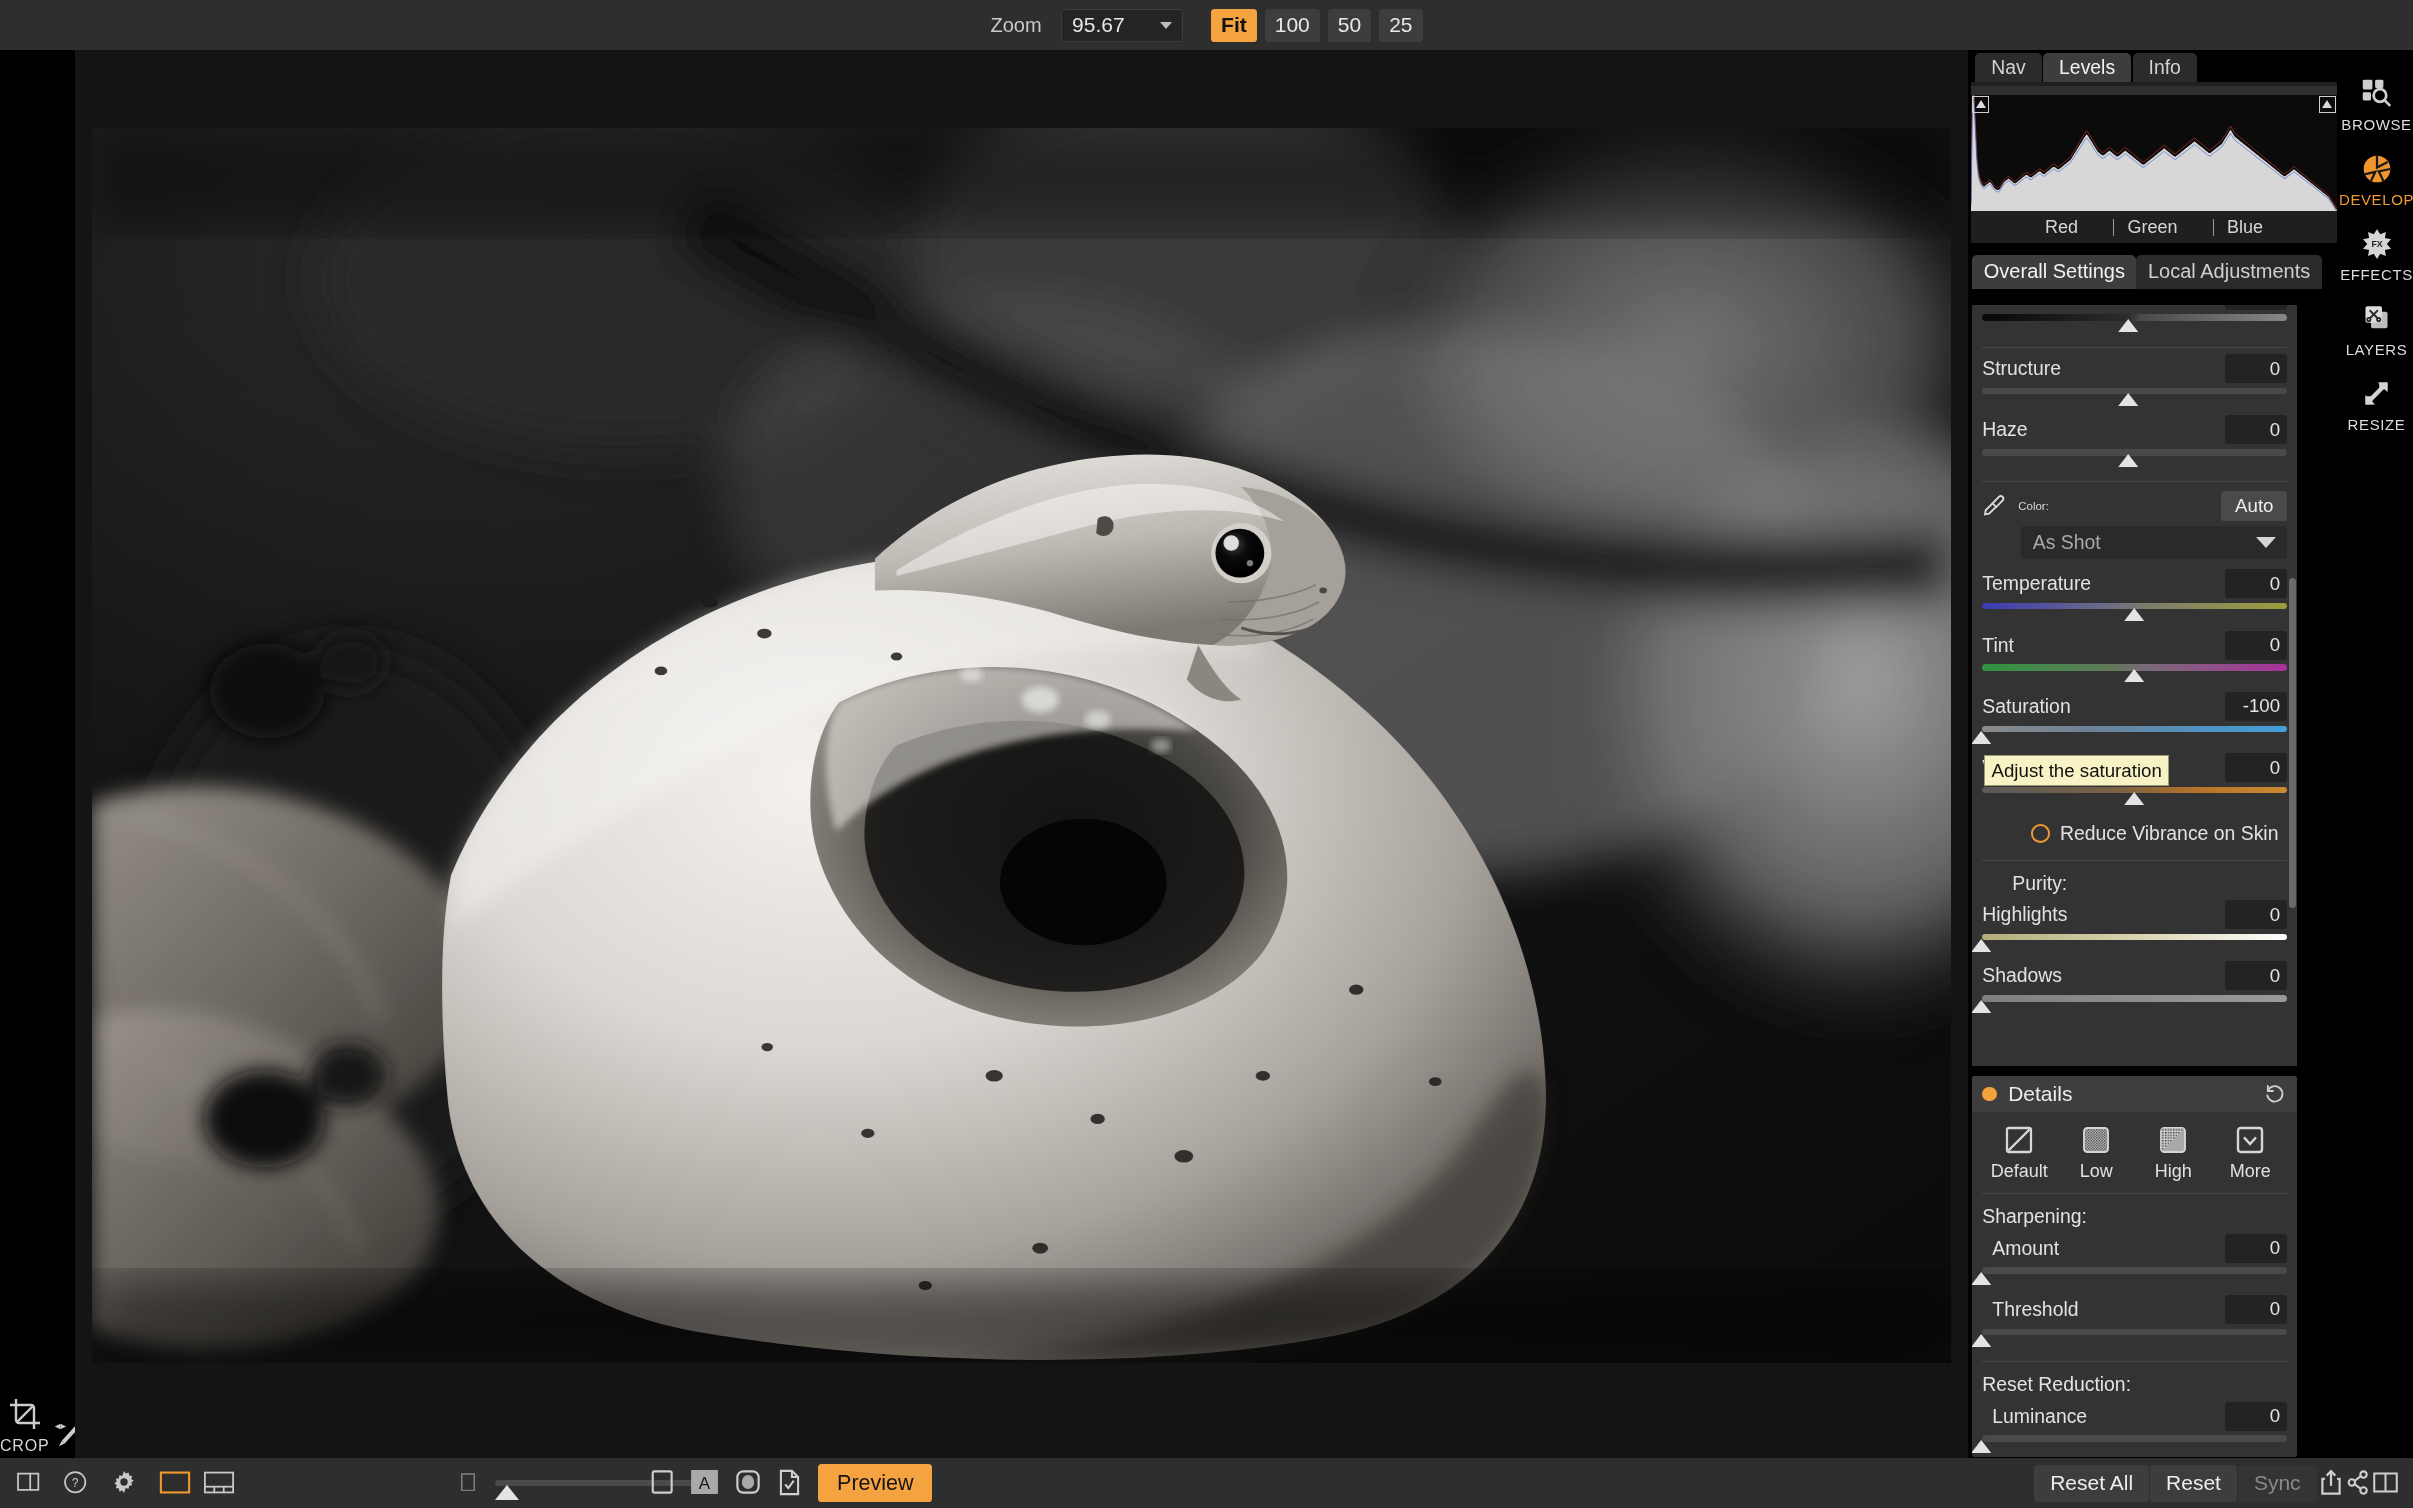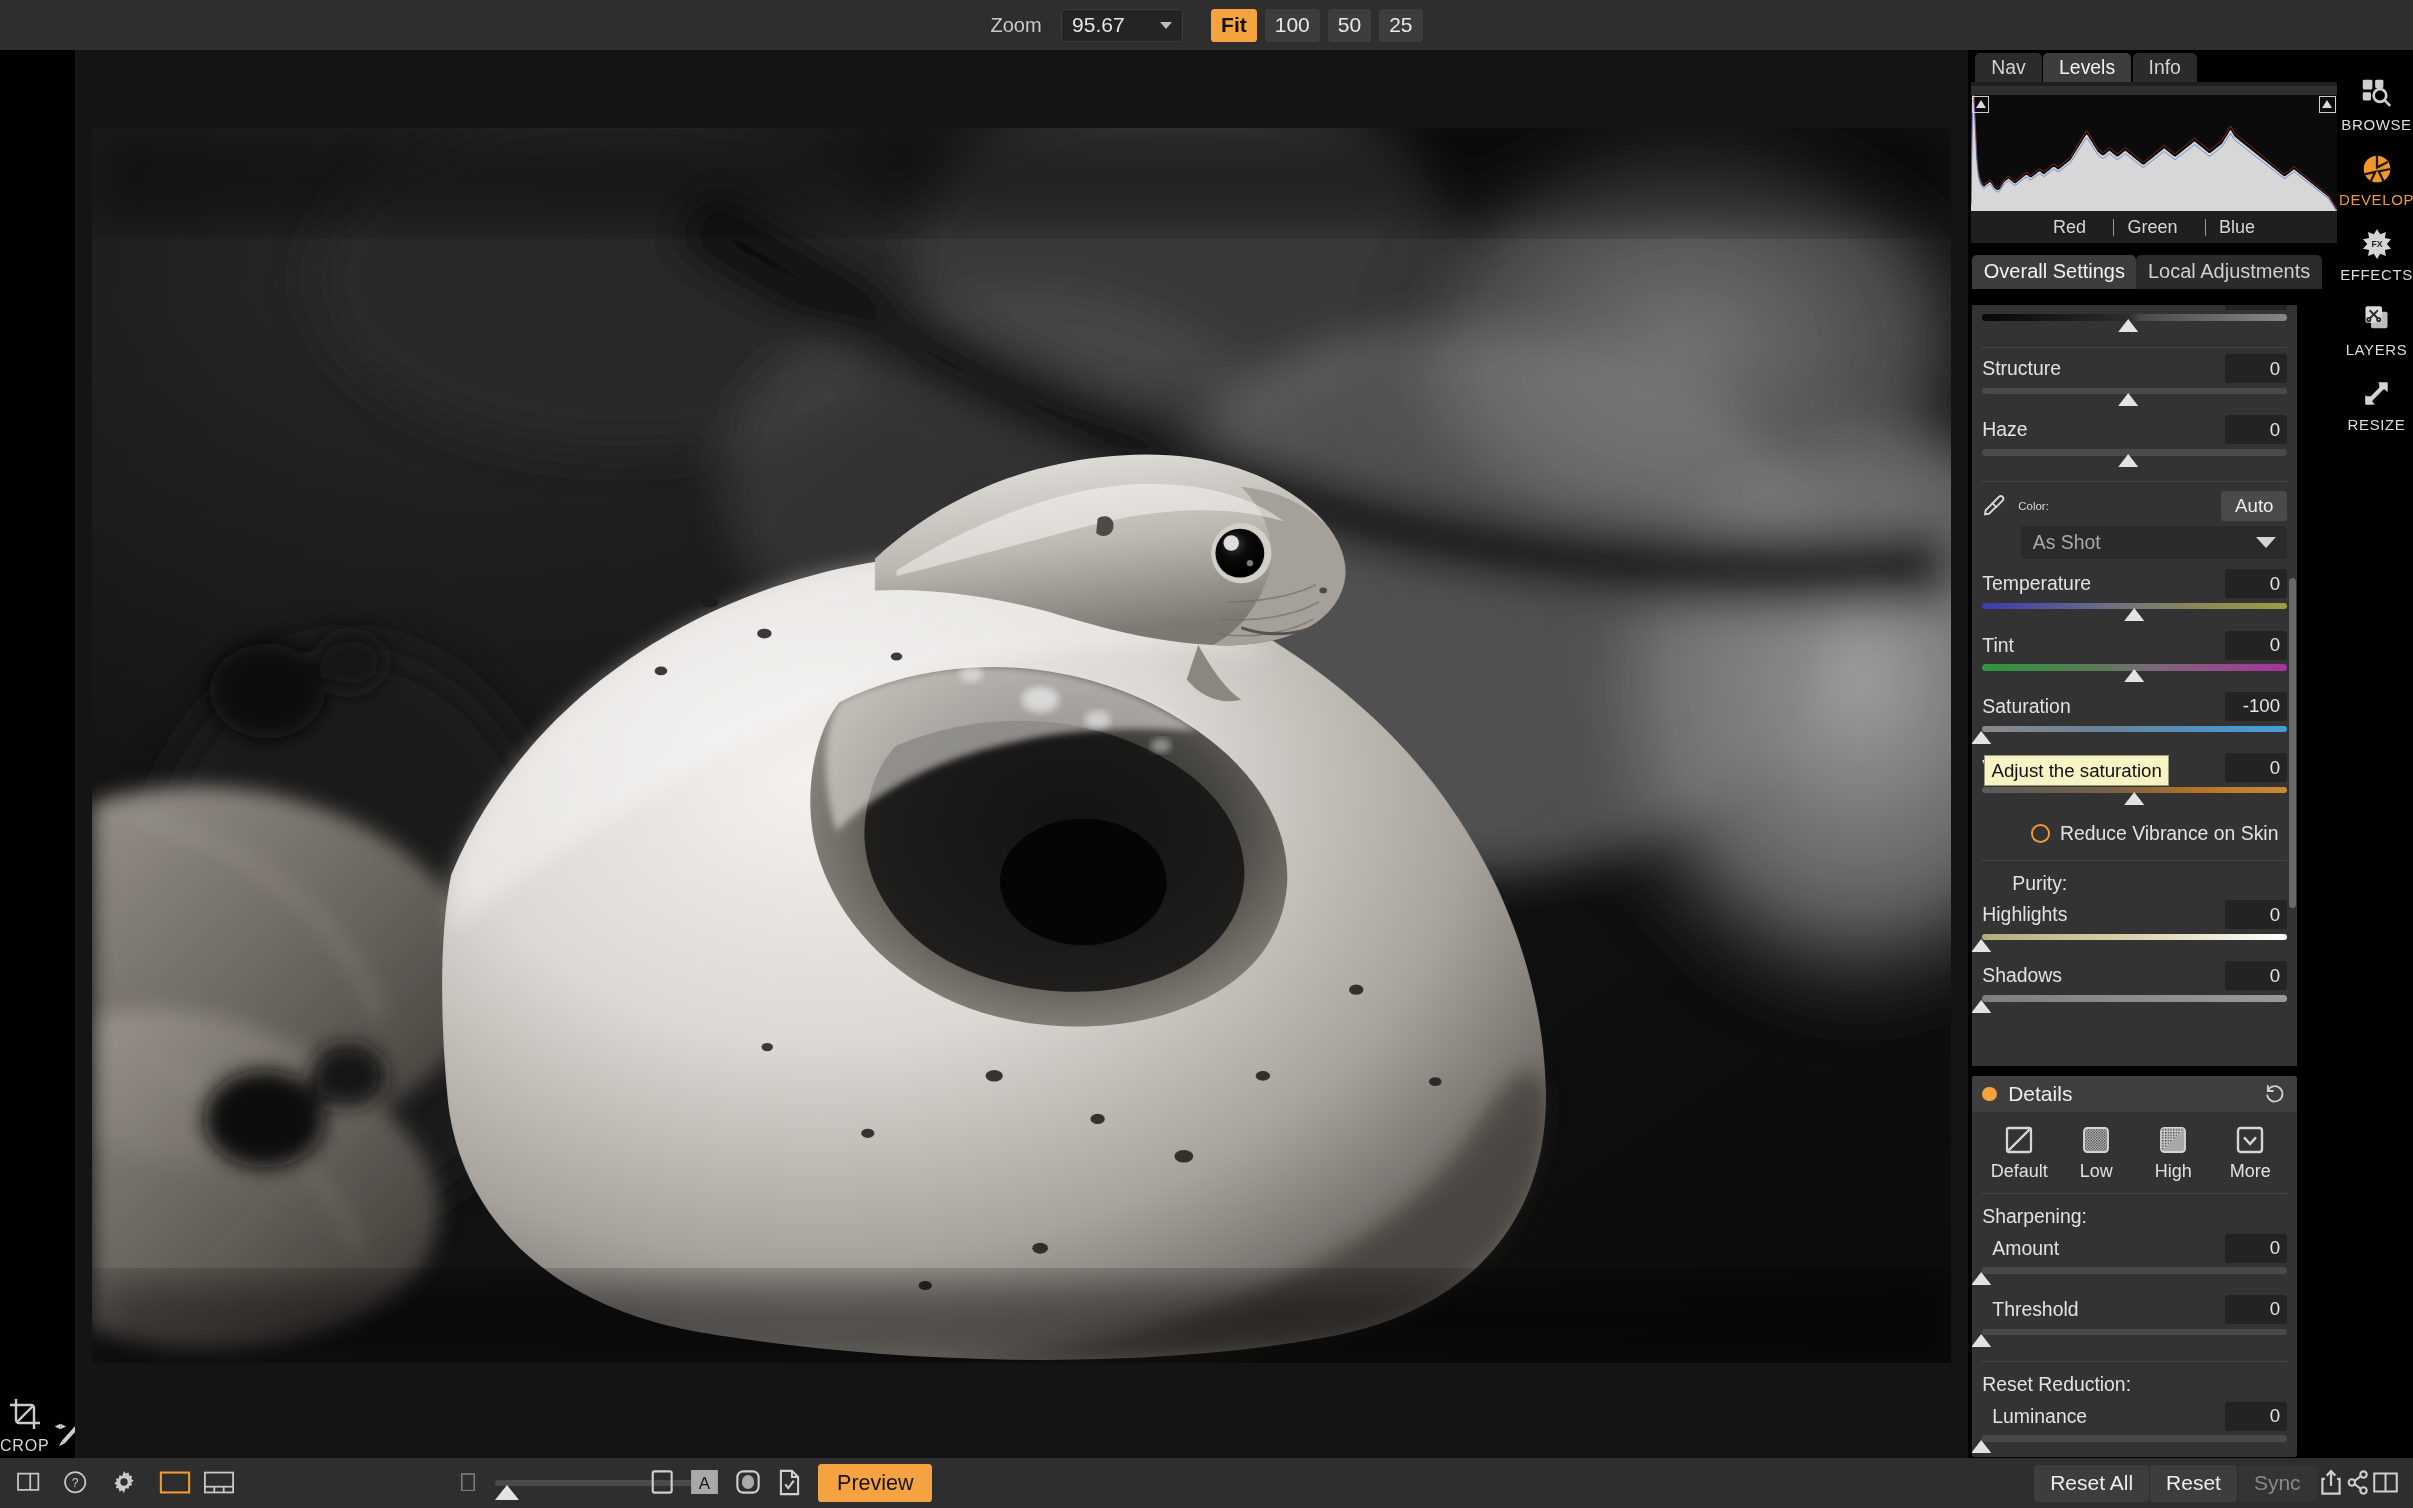--- a/index.html
+++ b/index.html
@@ -57,21 +57,21 @@
 
   .histbox { margin:0 2.9px; background:#1f1f1f; height:129px; position:relative; padding-top:4.3px; }
   .histtop { height:8.6px; background:#2f2f2f; }
   .histarea { position:relative; height:116px; background:#0b0b0b; }
   .histarea svg { display:block; width:100%; height:100%; }
   .clipbox { position:absolute; top:1.4px; width:17px; height:17px; border:1.4px solid #cfcfcf; }
   .clipbox.l { left:1.4px; } .clipbox.r { right:1.4px; }
   .clipbox .tri { width:0;height:0;border-left:5.7px solid transparent;border-right:5.7px solid transparent;
     border-bottom:8.6px solid #d9d9d9; margin:2.9px auto 0; }
   .chlabels { height:32px; background:#1f1f1f; display:flex; align-items:center;
-    justify-content:center; gap:4px; font-size:18px; color:#d6d6d6; margin:0 2.9px; }
+    justify-content:center; gap:12px; font-size:18px; color:#d6d6d6; margin:0 2.9px; }
   .chlabels span { padding:0 18.7px; position:relative; }
   .chlabels span.sep::before { content:""; position:absolute; left:4.3px; top:2.9px; width:1.4px;
     height:17px; background:#9a9a9a; }
 
   .stabs { display:flex; height:37px; align-items:flex-end; padding-left:4.3px; margin-top:8.6px; }
   .stab { height:34px; padding:0 11.5px; background:#2b2b2b; border-radius:5px 5px 0 0;
     display:flex; align-items:center; font-size:20px; color:#cfcfcf; }
   .stab.active { background:#3d3d3d; color:#f2f2f2; }
 
   .scrollview { position:absolute; left:4.3px; top:255px; width:325px; height:761px;

